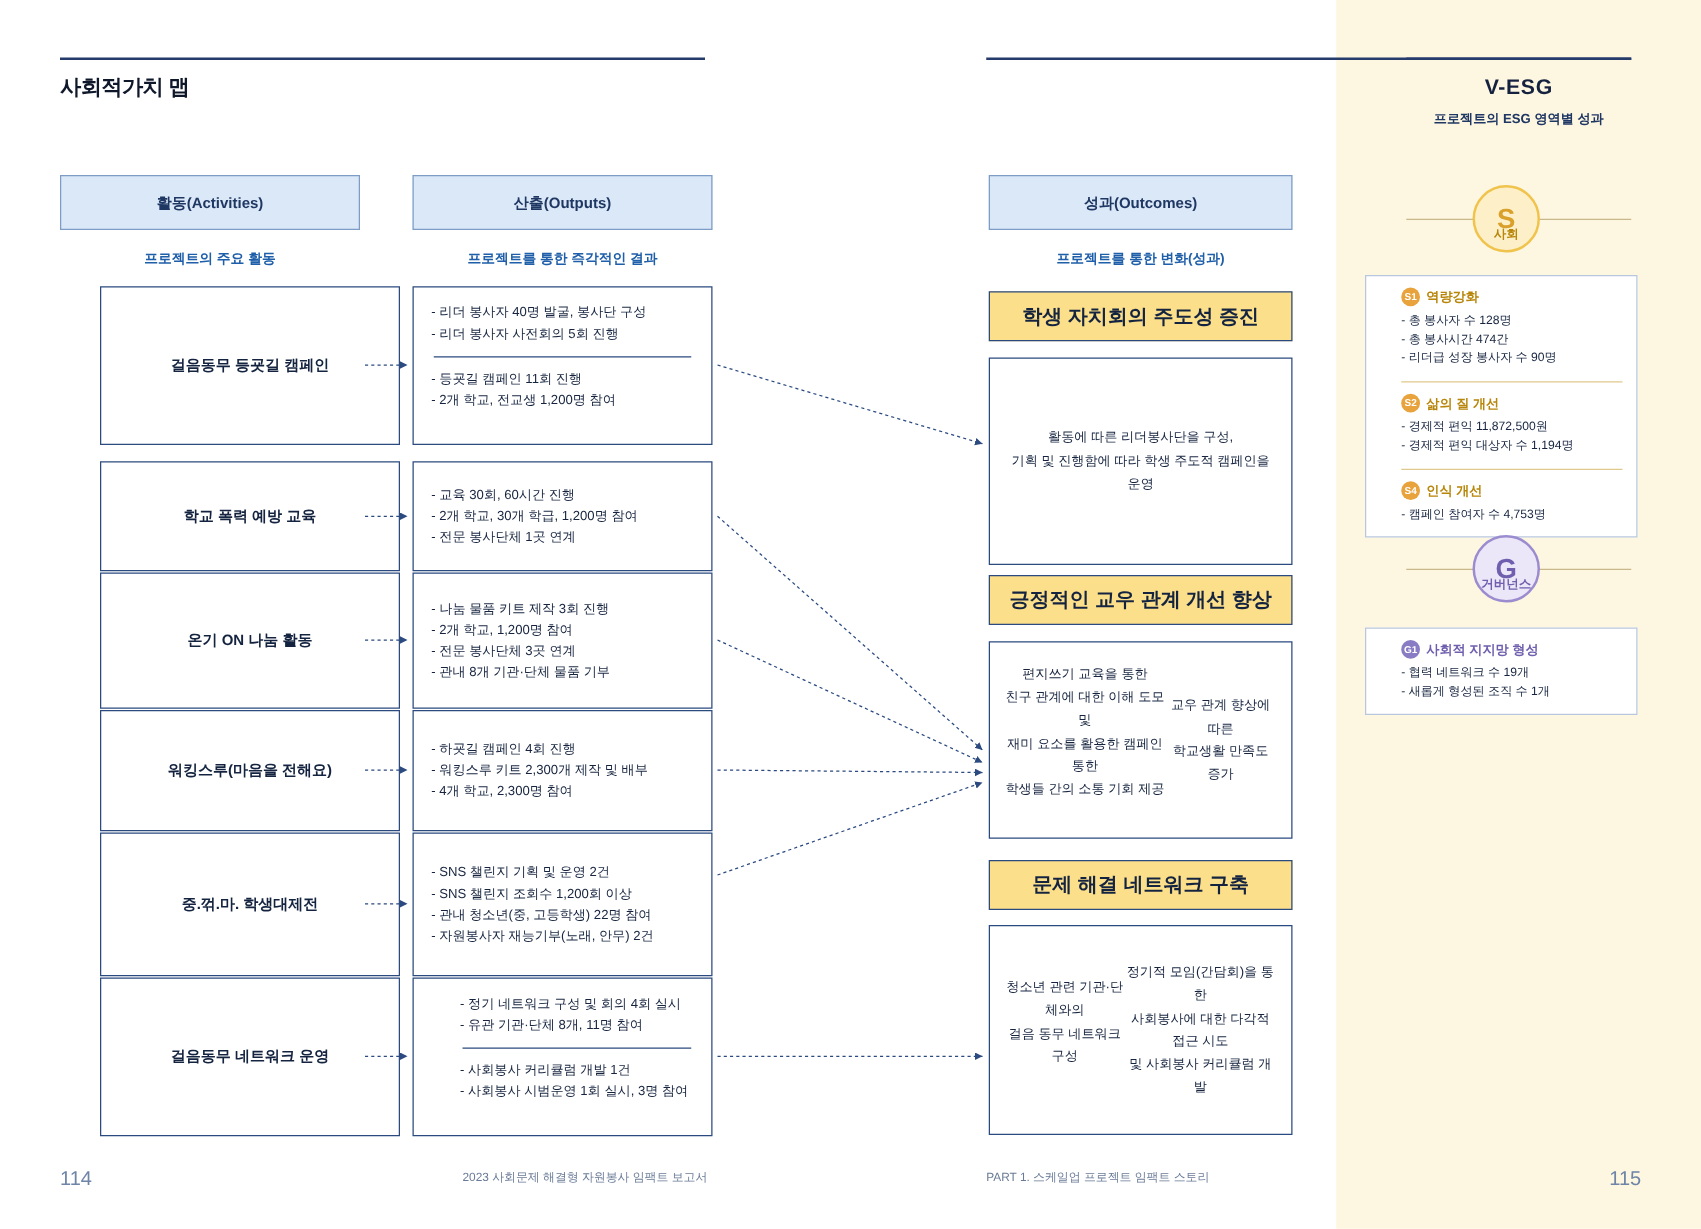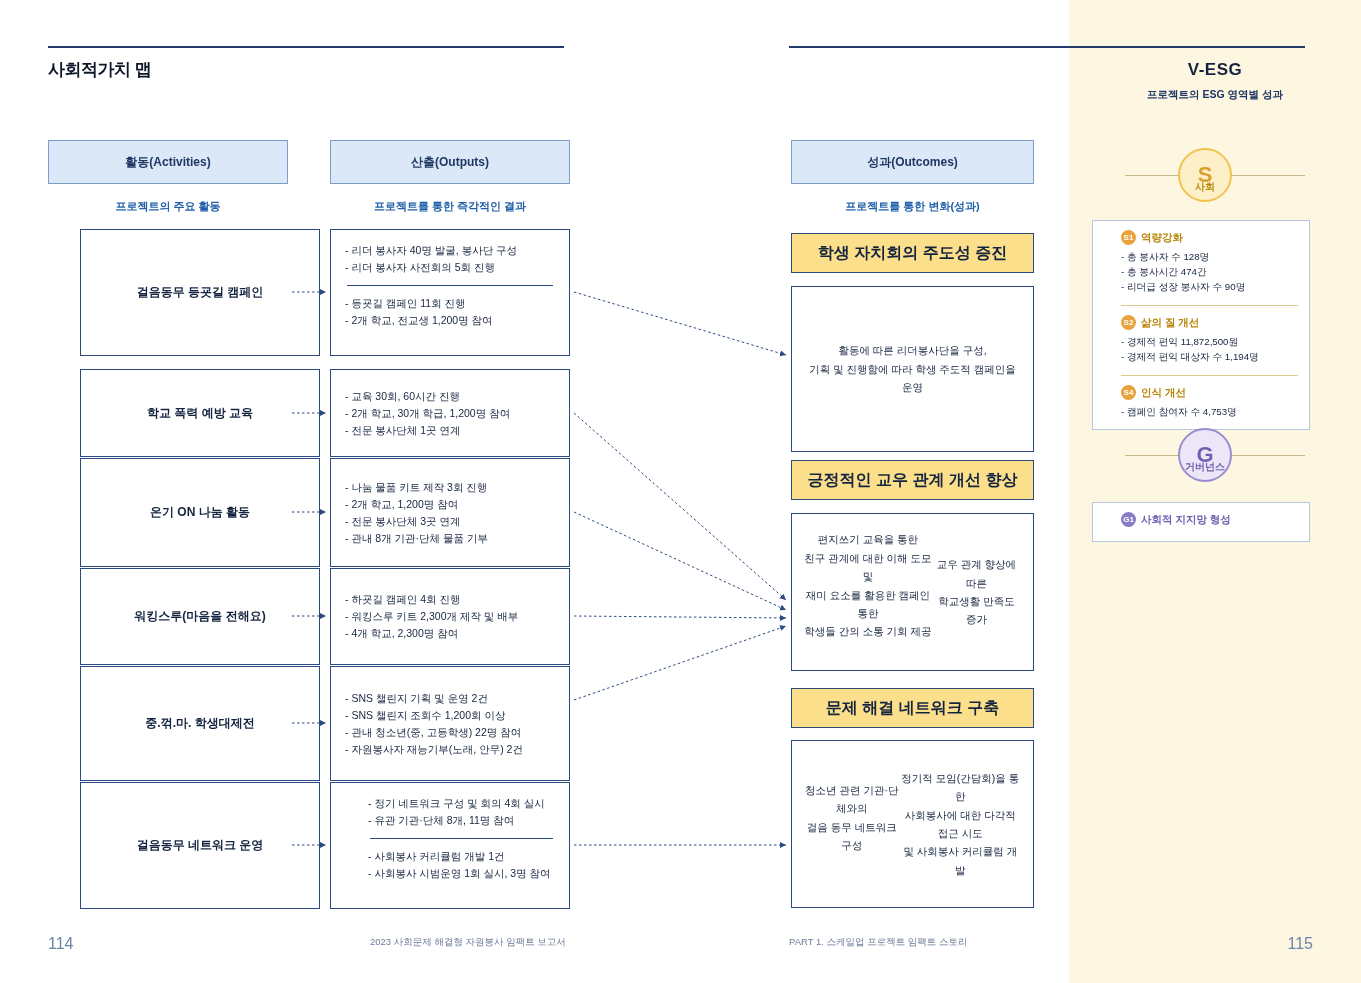--- a/index.html
+++ b/index.html
@@ -318,19 +318,23 @@
 <div class="vesg-sep" style="top:455px;"></div>
 <div class="badge-circle" style="left:1178px; top:428px; background:#ece7f8; border:2px solid #9b8ccf; color:#6f5fae;">G</div>
 <div class="badge-label" style="left:1145px; top:460px; color:#6f5fae;">거버넌스</div>
 
 <div class="esg-card" style="top:502px;">
   <div class="esg-group">
     <div class="esg-group-head" style="color:#6f5fae;">
       <span class="esg-chip" style="background:#8a7cc4;">G1</span>
       <span>사회적 지지망 형성</span>
     </div>
+    <div class="esg-items">
+      <div>- 협력 네트워크 수 19개</div>
+      <div>- 새롭게 형성된 조직 수 1개</div>
+    </div>
   </div>
 </div>
 
 <div class="footer-pg" id="pg-left">114</div>
 <div class="footer-pg" id="pg-right">115</div>
 <div class="footer-txt" id="foot-a">2023 사회문제 해결형 자원봉사 임팩트 보고서</div>
 <div class="footer-txt" id="foot-b">PART 1. 스케일업 프로젝트 임팩트 스토리</div>
 
 </body></html>

